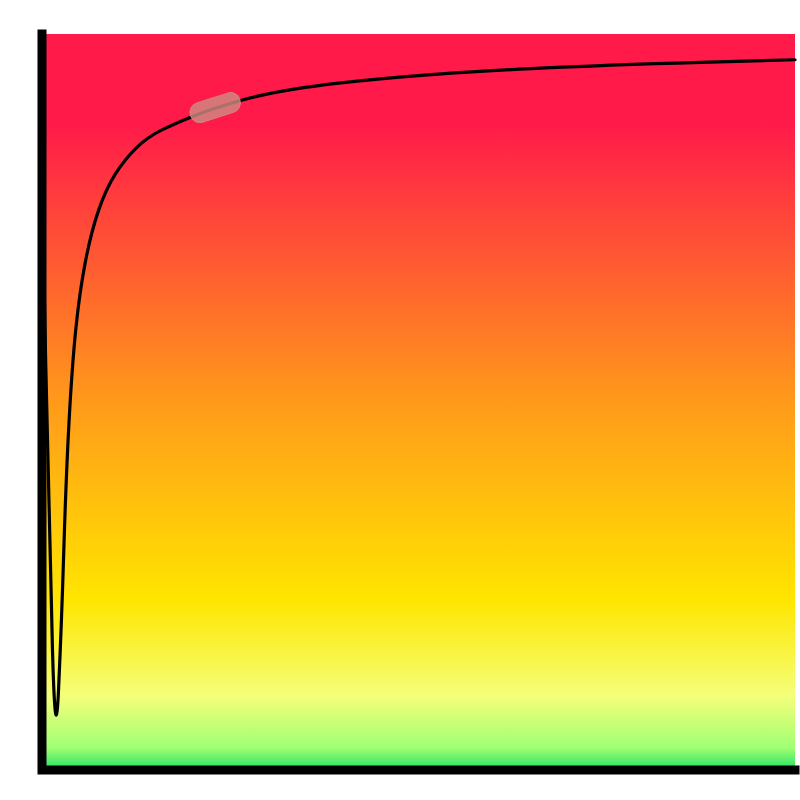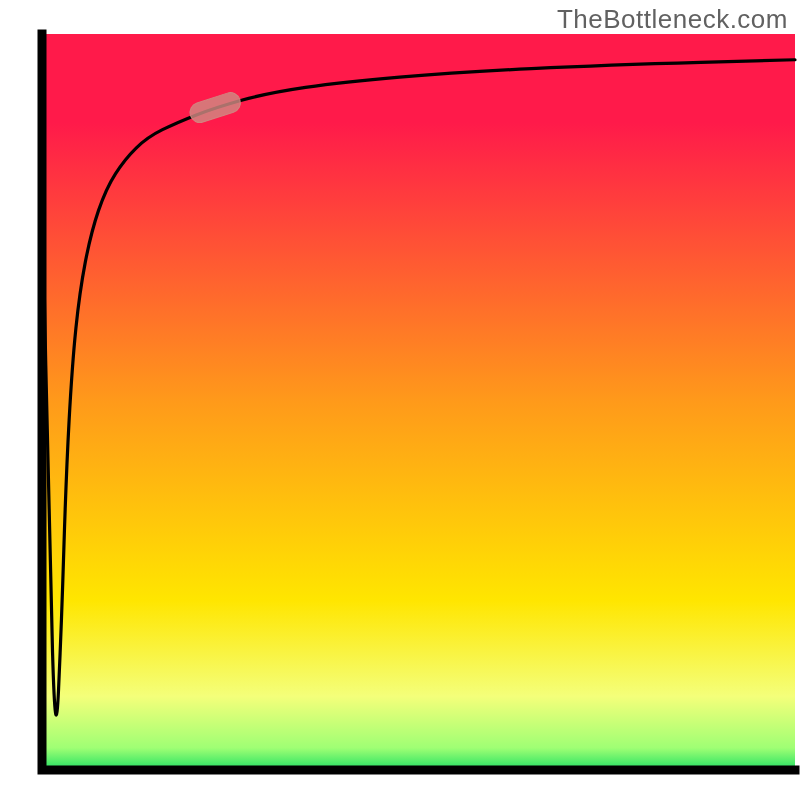--- a/index.html
+++ b/index.html
@@ -47,14 +47,13 @@
           <stop offset="100%" stop-color="#23e063"></stop>
         </linearGradient>
       </defs>
       <rect x="42" y="34" width="753" height="736" fill="url(#bg-grad)"></rect>
       <path d="M 42 34 L 42 770 L 795 770" fill="none" stroke="#000000" stroke-width="9" stroke-linecap="square"></path>
       <path d="M 42.00 181.20 Q 42.00 181.20 45.77 365.20 Q 49.53 549.20 52.54 652.24 Q 55.55 755.28 58.57 689.04 Q 61.58 622.80 63.84 549.20 Q 66.10 475.60 69.11 420.40 Q 72.12 365.20 75.89 328.40 Q 79.65 291.60 85.30 262.16 Q 90.94 232.72 98.47 210.64 Q 106.01 188.56 115.42 173.84 Q 124.83 159.12 136.13 148.08 Q 147.42 137.04 162.48 129.68 Q 177.54 122.32 196.37 114.96 Q 215.19 107.60 241.54 100.24 Q 267.90 92.88 305.55 87.36 Q 343.20 81.84 399.68 77.06 Q 456.15 72.27 531.45 68.59 Q 606.75 64.91 700.88 62.34 T 795.00 59.76 " fill="none" stroke="#000000" stroke-width="3.2" stroke-linecap="round" stroke-linejoin="round"></path>
       <g transform="translate(215.19 107.60) rotate(-18.05)">
         <rect x="-26" y="-10" width="52" height="20" rx="10" ry="10" fill="#cf8a82" fill-opacity="0.82" stroke="#cf8a82" stroke-opacity="0.9" stroke-width="1"></rect>
       </g>
     </svg>
-  <div class="watermark">TheBottleneck.com</div>
 </div>
 
 </body></html>

